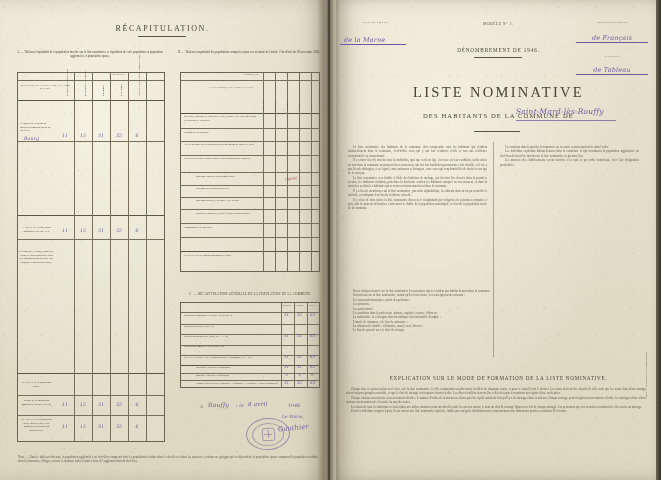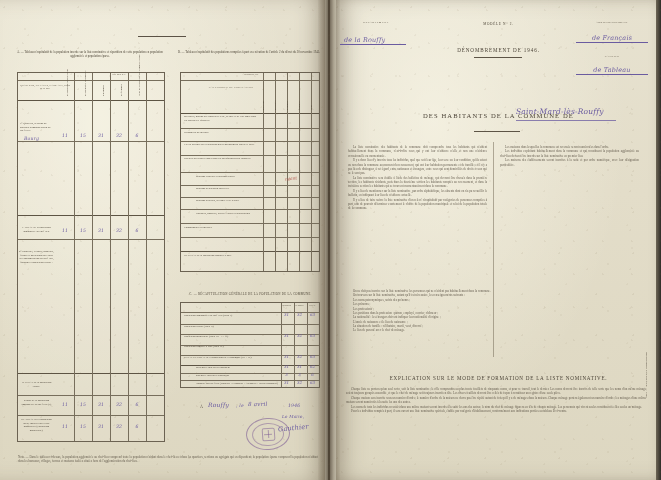--- a/index.html
+++ b/index.html
@@ -147,20 +147,21 @@
 <body>
 
 <div id="page">
 
   <div class="sheet" id="left-sheet"></div>
   <div class="sheet" id="right-sheet"></div>
   <div id="gutter"></div>
   <div id="spine-line"></div>
   <div class="edge" id="edge-r"></div>
 
+  <div id="recap-title" class="ctr ink caps">RÉCAPITULATION.</div>
   <div id="recap-rule"></div>
 
   <div class="secthead" style="left:16px; top:50px; width:148px;">A. — Tableau récapitulatif de la population inscrite sur la liste nominative et répartition de cette population en population agglomérée et population éparse.</div>
 
   <div class="secthead" style="left:178px; top:50px; width:142px;">B. — Tableau récapitulatif des populations comptées à part en exécution de l'article 2 du décret du 30 novembre 1945.</div>
 
   <div class="tbl" id="tableA" style="left:17px; top:72px; width:148px; height:370px;">
     <div class="hl" style="top:7px;"></div>
     <div class="hl thick" style="top:27px;"></div>
     <div class="hl" style="top:68px;"></div>
@@ -321,32 +322,33 @@
   <div class="hand" style="position:absolute; left:278px; top:424px; font-size:6.5px; transform:rotate(-6deg);">Gauthier</div>
 
   <div id="stamp">
     <div class="st-cross"></div>
     <div class="st-txt"></div>
   </div>
 
   <div id="bottomnote" class="microblock">Nota. — Dans le tableau ci-dessus, la population agglomérée au chef-lieu comprend toute la population résidant dans le chef-lieu et dans les quartiers, sections ou agrégats qui en dépendent; la population éparse comprend la population résidant dans les hameaux, villages, fermes et maisons isolées situées hors de l'agglomération du chef-lieu.</div>
 
   <div class="fieldlab" style="left:340px; top:20px; width:72px;">DÉPARTEMENT</div>
-  <div class="fieldval hand hand-u" style="left:340px; top:36px; width:66px; font-size:6.4px; text-align:left; padding-left:4px;">de la Rouffy</div>
+  <div class="fieldval hand hand-u" style="left:340px; top:36px; width:66px; font-size:6.4px; text-align:left; padding-left:4px;">de la Marne</div>
 
   <div class="fieldlab" style="left:572px; top:20px; width:80px;">ARRONDISSEMENT</div>
   <div class="fieldval hand hand-u" style="left:576px; top:34px; width:72px; font-size:6.4px;">de Français</div>
 
   <div class="fieldlab" style="left:572px; top:54px; width:80px;">CANTON</div>
   <div class="fieldval hand hand-u" style="left:576px; top:66px; width:72px; font-size:6.4px;">de Tableau</div>
 
   <div id="modele" class="ctr">MODÈLE N° 2.</div>
   <div id="denomb" class="ctr caps">DÉNOMBREMENT DE 1946.</div>
   <div id="denomb-rule"></div>
 
+  <div id="liste-title" class="ctr">LISTE NOMINATIVE</div>
   <div id="habitants" class="ctr caps">DES HABITANTS DE LA COMMUNE DE</div>
   <div id="commune-val" class="hand">Saint-Mard-lès-Rouffy</div>
   <div id="commune-rule"></div>
   <div id="habit-rule"></div>
 
   <div id="midrule"></div>
 
   <div class="colA microblock" style="top:145px;">
     <p style="text-indent:5px">La liste nominative des habitants de la commune doit comprendre tous les habitants qui résident habituellement dans la commune, c'est-à-dire ceux qui y ont leur résidence réelle et non une résidence occasionnelle ou momentanée.</p>
     <p style="text-indent:5px">Il y a donc lieu d'y inscrire tous les individus, quel que soit leur âge, leur sexe ou leur condition, qu'ils soient ou non dans la commune au moment du recensement, qui ont leur habitation permanente et de famille; et il n'y a pas lieu de distinguer, à cet égard, entre nationaux et étrangers, entre ceux qui sont domiciliés de droit et ceux qui ne le sont pas.</p>

